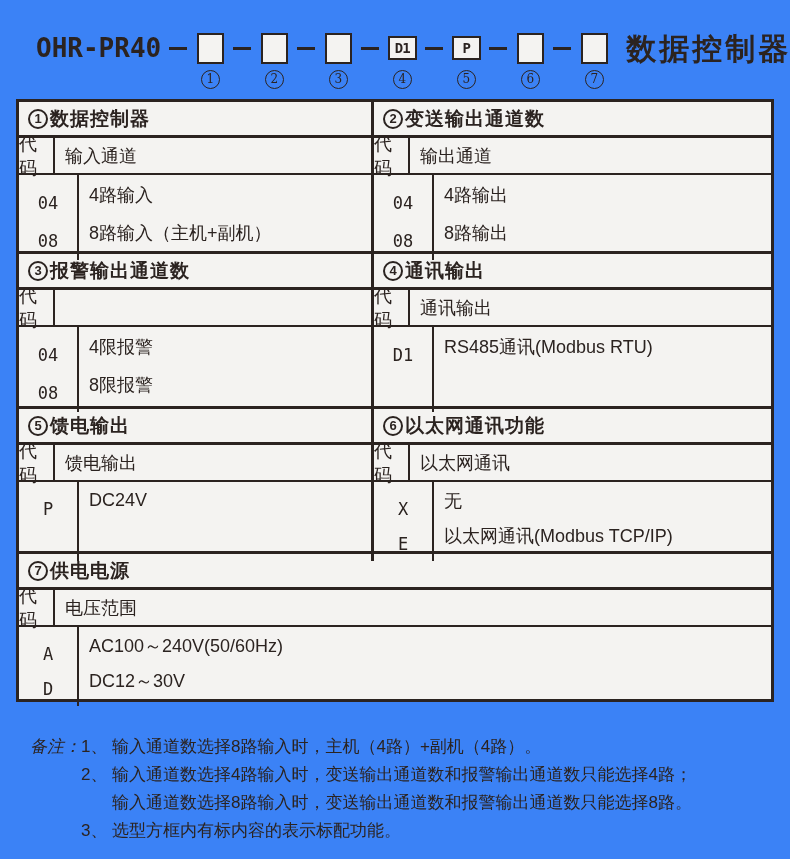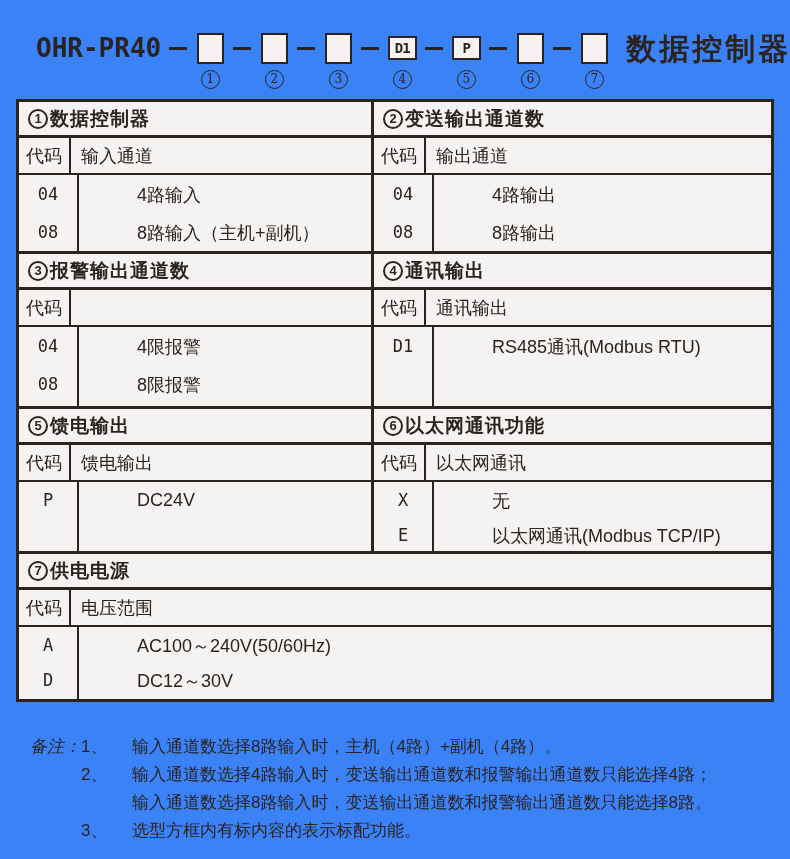--- a/index.html
+++ b/index.html
@@ -43,37 +43,37 @@
   .sec-title {
     height:36px; flex:none; border-bottom:3px solid #2b2320;
     display:flex; align-items:center; padding-left:9px;
     font-weight:bold; font-size:19px; letter-spacing:1px;
   }
   .circ-t {
     width:20px; height:20px; border:2px solid #2b2320; border-radius:50%; flex:none;
     font-size:13px; line-height:16px; text-align:center; margin-right:2px; letter-spacing:0;
   }
   .col-head { height:37px; flex:none; border-bottom:2px solid #2b2320; display:flex; font-size:18px; }
-  .code-hcell { width:52px; flex:none; border-right:2px solid #2b2320; display:flex; align-items:center; justify-content:center; }
+  .code-hcell { width:36px; flex:none; border-right:2px solid #2b2320; display:flex; align-items:center; justify-content:center; }
   .desc-hcell { flex:1; display:flex; align-items:center; padding-left:10px; }
   .rows { flex:1; display:flex; }
-  .code-col { width:60px; flex:none; border-right:2px solid #2b2320; display:flex; flex-direction:column; padding-top:0; }
-  .desc-col { flex:1; display:flex; flex-direction:column; padding-top:1px;margin-left:48px; }
+  .code-col { width:60px; flex:none; border-right:2px solid #2b2320; display:flex; flex-direction:column; padding-top:9px; }
+  .desc-col { flex:1; display:flex; flex-direction:column; padding-top:1px; }
   .cell { height:38px; flex:none; display:flex; align-items:center; }
   .h3 .cell, .h7 .cell { height:35px; }
   .code-col .cell { justify-content:center; font-family:"DejaVu Sans Mono",monospace; font-size:17px; }
   .desc-col .cell { padding-left:10px; font-size:18px; }
 
   
   .notes { position:absolute; left:30px; top:733px; width:748px; display:flex; font-size:17px; line-height:28px; }
   .notes-label { flex:none; white-space:nowrap;font-style:italic; }
   .note-items { flex:1; }
   .note-item { display:flex; }
   .note-num { flex:none; width:31px; }
-  .note-text { flex:1; white-space:pre-line;margin-left:20px; }
+  .note-text { flex:1; white-space:pre-line; }
 </style>
 </head>
 <body>
 
 <div class="canvas">
 
   <div class="model-row">
     <div class="model-prefix">OHR-PR40</div>
 
     <div class="dash"></div>

